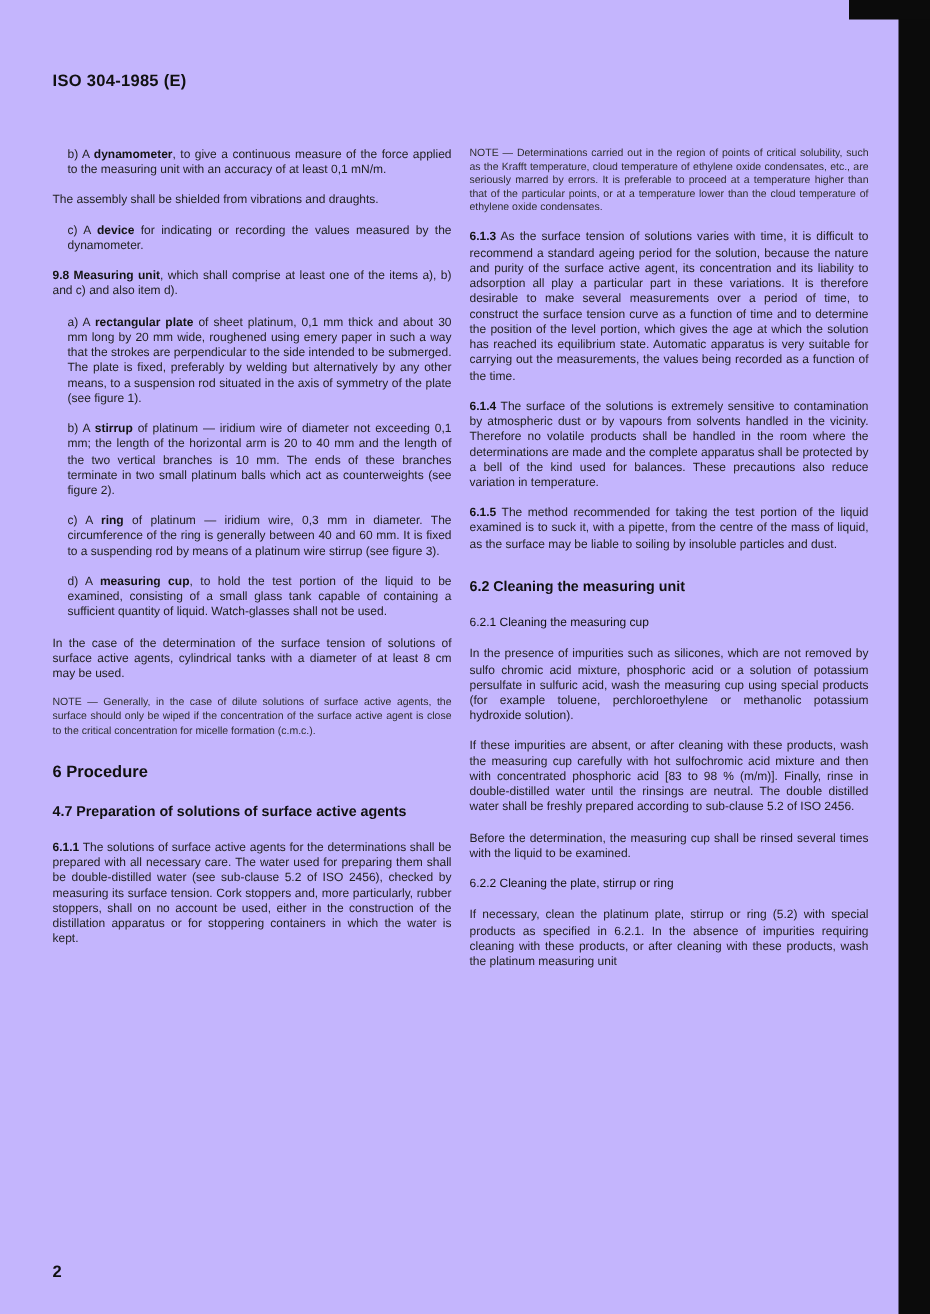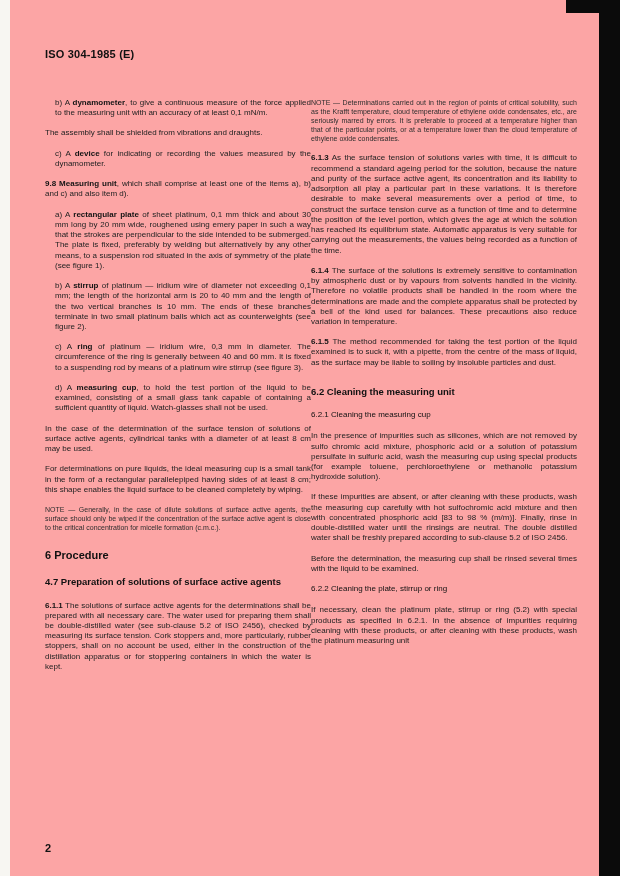--- a/index.html
+++ b/index.html
@@ -6,41 +6,40 @@
   html,body { width:620px; height:876px; }
   body {
     font-family:"Liberation Sans", sans-serif;
     background:#f7f6f2;
     color:#1b1b1b;
     position:relative;
     overflow:hidden;
   }
   .page {
     position:absolute; inset:0;
-    background:#fca5a5;
-    margin-left:10px;
+    background:#c4b5fd;
   }
   .scan-bar-right {
     position:absolute; top:0; right:0;
     width:21px; height:876px;
     background:#0b0b0b;
   }
   .scan-corner {
     position:absolute; top:0; right:0;
     width:54px; height:13px;
     background:#0b0b0b;
   }
   .doc-header {
     position:absolute; left:35px; top:48px;
     font-weight:bold; font-size:11px; letter-spacing:.2px;
     color:#111;
   }
   .columns {
     position:absolute; left:35px; top:98px; width:548px;
-    display:flex; gap:0;
+    display:flex; gap:12px;
   }
   .col {
     width:266px;
     font-size:8px; line-height:1.28;
     text-align:justify;
     color:#222;
   }
   .para { margin-bottom:10px; }
   .para.item { padding-left:10px; }
   .para.note { font-size:7px; line-height:1.3; color:#2e2e2e; }
@@ -74,21 +73,20 @@
     <div class="col" id="left-col">
         <div class="para item"><span>b)   A </span><span class="b">dynamometer</span><span>, to give a continuous measure of the force applied to the measuring unit with an accuracy of at least 0,1 mN/m.</span></div>
         <div class="para body"><span>The assembly shall be shielded from vibrations and draughts.</span></div>
         <div class="para item"><span>c)   A </span><span class="b">device</span><span> for indicating or recording the values measured by the dynamometer.</span></div>
         <div class="para body"><span class="b">9.8   Measuring unit</span><span>, which shall comprise at least one of the items a), b) and c) and also item d).</span></div>
         <div class="para item"><span>a)   A </span><span class="b">rectangular plate</span><span> of sheet platinum, 0,1 mm thick and about 30 mm long by 20 mm wide, roughened using emery paper in such a way that the strokes are perpendicular to the side intended to be submerged. The plate is fixed, preferably by welding but alternatively by any other means, to a suspension rod situated in the axis of symmetry of the plate (see figure 1).</span></div>
         <div class="para item"><span>b)   A </span><span class="b">stirrup</span><span> of platinum — iridium wire of diameter not exceeding 0,1 mm; the length of the horizontal arm is 20 to 40 mm and the length of the two vertical branches is 10 mm. The ends of these branches terminate in two small platinum balls which act as counterweights (see figure 2).</span></div>
         <div class="para item"><span>c)   A </span><span class="b">ring</span><span> of platinum — iridium wire, 0,3 mm in diameter. The circumference of the ring is generally between 40 and 60 mm. It is fixed to a suspending rod by means of a platinum wire stirrup (see figure 3).</span></div>
         <div class="para item"><span>d)   A </span><span class="b">measuring cup</span><span>, to hold the test portion of the liquid to be examined, consisting of a small glass tank capable of containing a sufficient quantity of liquid. Watch-glasses shall not be used.</span></div>
         <div class="para body"><span>In the case of the determination of the surface tension of solutions of surface active agents, cylindrical tanks with a diameter of at least 8 cm may be used.</span></div>
-        <div class="para body"><span>For determinations on pure liquids, the ideal measuring cup is a small tank in the form of a rectangular parallelepiped having sides of at least 8 cm; this shape enables the liquid surface to be cleaned completely by wiping.</span></div>
         <div class="para note"><span>NOTE — Generally, in the case of dilute solutions of surface active agents, the surface should only be wiped if the concentration of the surface active agent is close to the critical concentration for micelle formation (c.m.c.).</span></div>
         <div class="para h1"><span>6   Procedure</span></div>
         <div class="para h2"><span>4.7   Preparation of solutions of surface active agents</span></div>
         <div class="para body"><span class="b">6.1.1</span><span>   The solutions of surface active agents for the determinations shall be prepared with all necessary care. The water used for preparing them shall be double-distilled water (see sub-clause 5.2 of ISO 2456), checked by measuring its surface tension. Cork stoppers and, more particularly, rubber stoppers, shall on no account be used, either in the construction of the distillation apparatus or for stoppering containers in which the water is kept.</span></div>
       </div>
     <div class="col" id="right-col">
         <div class="para note"><span>NOTE — Determinations carried out in the region of points of critical solubility, such as the Krafft temperature, cloud temperature of ethylene oxide condensates, etc., are seriously marred by errors. It is preferable to proceed at a temperature higher than that of the particular points, or at a temperature lower than the cloud temperature of ethylene oxide condensates.</span></div>
         <div class="para body"><span class="b">6.1.3</span><span>   As the surface tension of solutions varies with time, it is difficult to recommend a standard ageing period for the solution, because the nature and purity of the surface active agent, its concentration and its liability to adsorption all play a particular part in these variations. It is therefore desirable to make several measurements over a period of time, to construct the surface tension curve as a function of time and to determine the position of the level portion, which gives the age at which the solution has reached its equilibrium state. Automatic apparatus is very suitable for carrying out the measurements, the values being recorded as a function of the time.</span></div>
         <div class="para body"><span class="b">6.1.4</span><span>   The surface of the solutions is extremely sensitive to contamination by atmospheric dust or by vapours from solvents handled in the vicinity. Therefore no volatile products shall be handled in the room where the determinations are made and the complete apparatus shall be protected by a bell of the kind used for balances. These precautions also reduce variation in temperature.</span></div>
         <div class="para body"><span class="b">6.1.5</span><span>   The method recommended for taking the test portion of the liquid examined is to suck it, with a pipette, from the centre of the mass of liquid, as the surface may be liable to soiling by insoluble particles and dust.</span></div>

